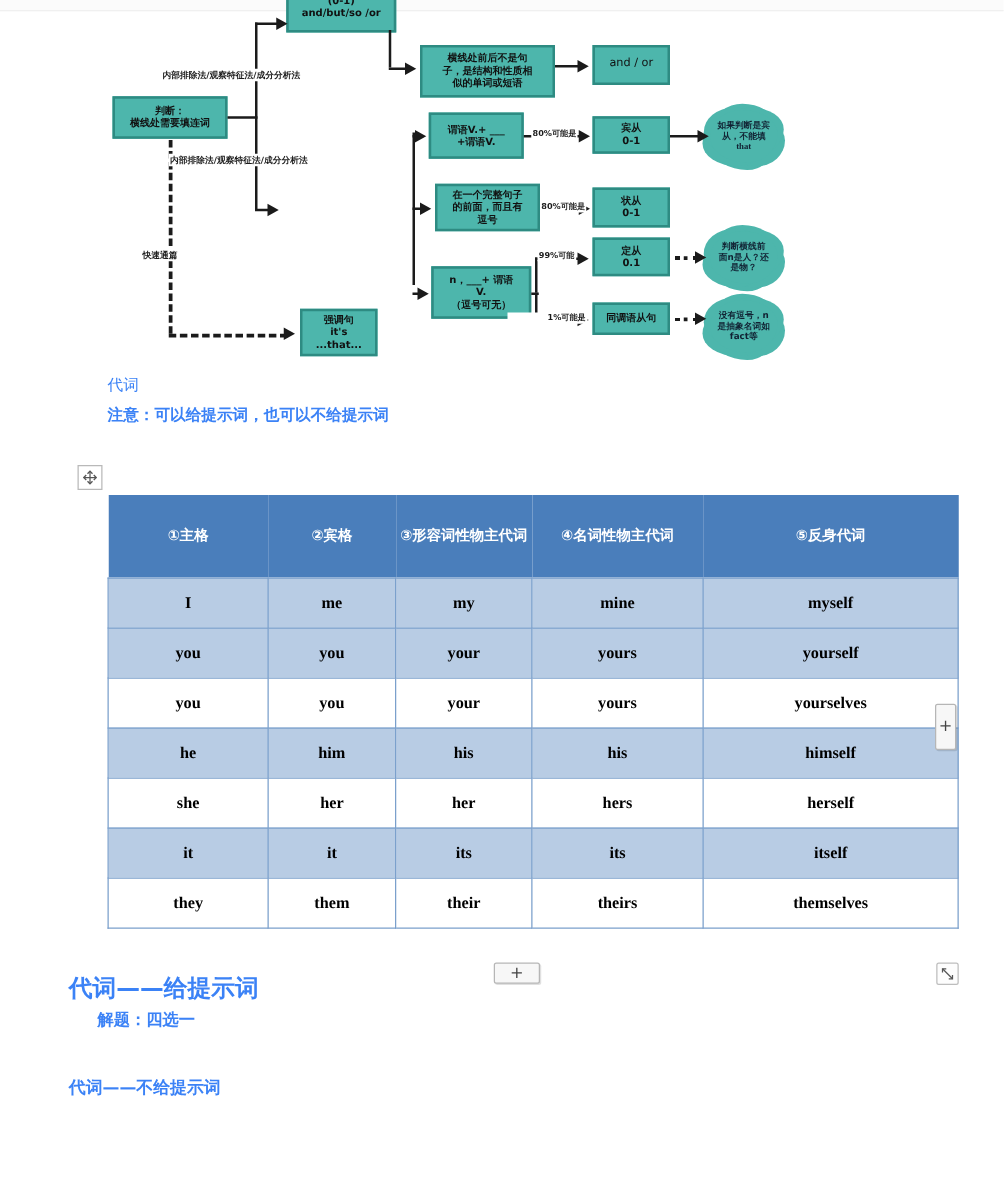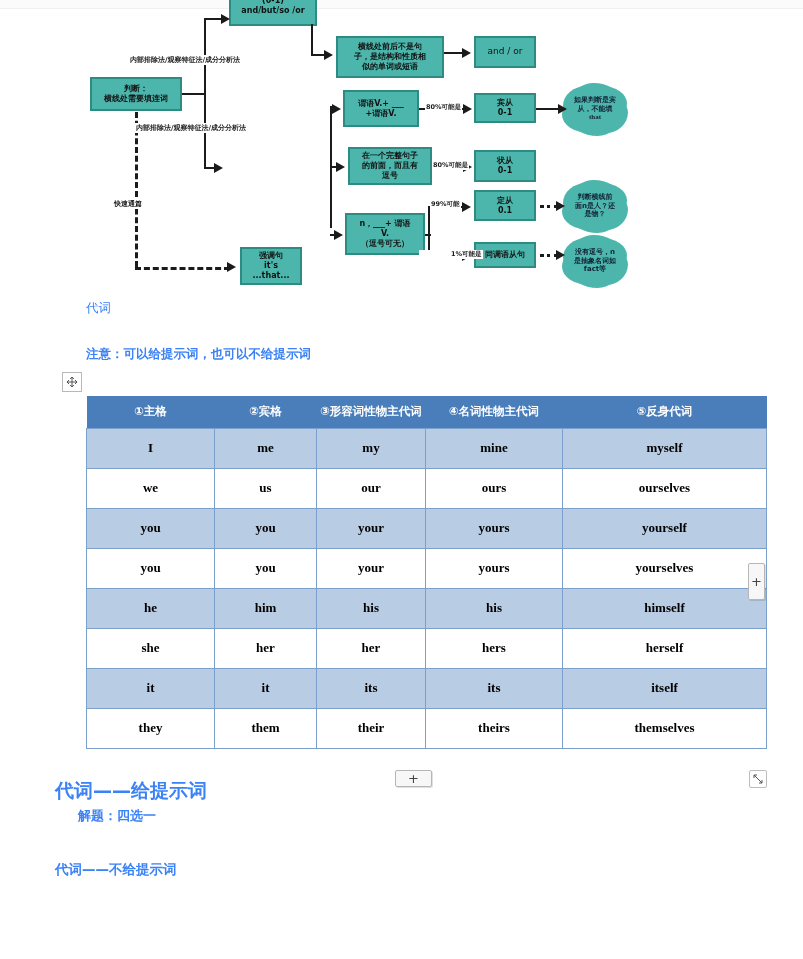--- a/index.html
+++ b/index.html
@@ -82,21 +82,21 @@
   }
   .move-handle svg{display:block;}
 
   
   .tbl-wrap{position:absolute;left:86px;top:396px;width:660px;}
   table.ptable{border-collapse:collapse;width:660px;table-layout:fixed;}
   table.ptable th{
     background:#4a7ebb;color:#ffffff;border:none;
     font-family:"DejaVu Sans", sans-serif;
     font-size:11.5px;font-weight:bold;
-    padding:7px 2px;text-align:center;vertical-align:top;
+    padding:24px 2px;text-align:center;vertical-align:top;
     line-height:1.55;
   }
   table.ptable td{
     border:1px solid #7ba0cc;
     font-family:"Liberation Serif", serif;
     font-size:13px;font-weight:bold;color:#000;
     text-align:center;padding:9px 2px;height:21px;
   }
   table.ptable tr.shade td{background:#b8cce4;}
   table.ptable tr.plainrow td{background:#ffffff;}
@@ -226,40 +226,40 @@
 
     <div class="edge v" style="left:428px;top:206px;height:28px;"></div>
     <div class="edge h" style="left:425px;top:234px;width:6px;"></div>
     <div class="edge h" style="left:428px;top:206px;width:38px;"></div>
     <div class="arrow r" style="left:462px;top:202px;"></div>
     <div class="elabel small" style="left:430px;top:200px;">99%可能</div>
 
     <div class="edge v" style="left:428px;top:234px;height:22px;"></div>
     <div class="edge h" style="left:428px;top:255px;width:38px;"></div>
     <div class="arrow r" style="left:462px;top:251px;"></div>
-    <div class="elabel small" style="left:419px;top:250px;padding-left:32px;">1%可能是</div>
+    <div class="elabel small" style="left:406px;top:250px;padding-left:32px;">1%可能是</div>
 
     <div class="dash-h" style="left:540px;top:205px;width:18px;border-top-style:dotted;border-top-width:3px;"></div>
     <div class="arrow r" style="left:556px;top:201px;"></div>
 
     <div class="dash-h" style="left:540px;top:254px;width:18px;border-top-style:dotted;border-top-width:3px;"></div>
     <div class="arrow r" style="left:556px;top:250px;"></div>
 
     <div class="dash-v" style="left:135px;top:112px;height:155px;"></div>
     <div class="dash-h" style="left:135px;top:267px;width:95px;"></div>
     <div class="arrow r" style="left:227px;top:262px;"></div>
 
     <div class="elabel" style="left:129px;top:55px;">内部排除法/观察特征法/成分分析法</div>
     <div class="elabel" style="left:135px;top:123px;">内部排除法/观察特征法/成分分析法</div>
     <div class="elabel" style="left:113px;top:199px;">快速通篇</div>
   </div>
 
   <div class="txt" style="left:86px;top:300px;font-size:12.5px;">代词</div>
 
-  <div class="txt" style="left:86px;top:346px;font-size:12.5px;font-weight:bold;">注意：可以给提示词，也可以不给提示词</div>
+  <div class="txt" style="left:86px;top:324px;font-size:12.5px;font-weight:bold;">注意：可以给提示词，也可以不给提示词</div>
 
   <div class="move-handle">
     <svg width="14" height="14" viewBox="0 0 14 14">
       <g stroke="#555" stroke-width="1" fill="none">
         <line x1="7" y1="2" x2="7" y2="12"></line>
         <line x1="2" y1="7" x2="12" y2="7"></line>
         <polyline points="5,4 7,2 9,4"></polyline>
         <polyline points="5,10 7,12 9,10"></polyline>
         <polyline points="4,5 2,7 4,9"></polyline>
         <polyline points="10,5 12,7 10,9"></polyline>
@@ -279,27 +279,20 @@
         </tr>
       </thead>
       <tbody>
         <tr class="shade">
           <td>I</td>
           <td>me</td>
           <td>my</td>
           <td>mine</td>
           <td>myself</td>
         </tr>
-        <tr class="plainrow">
-          <td>we</td>
-          <td>us</td>
-          <td>our</td>
-          <td>ours</td>
-          <td>ourselves</td>
-        </tr>
         <tr class="shade">
           <td>you</td>
           <td>you</td>
           <td>your</td>
           <td>yours</td>
           <td>yourself</td>
         </tr>
         <tr class="plainrow">
           <td>you</td>
           <td>you</td>

